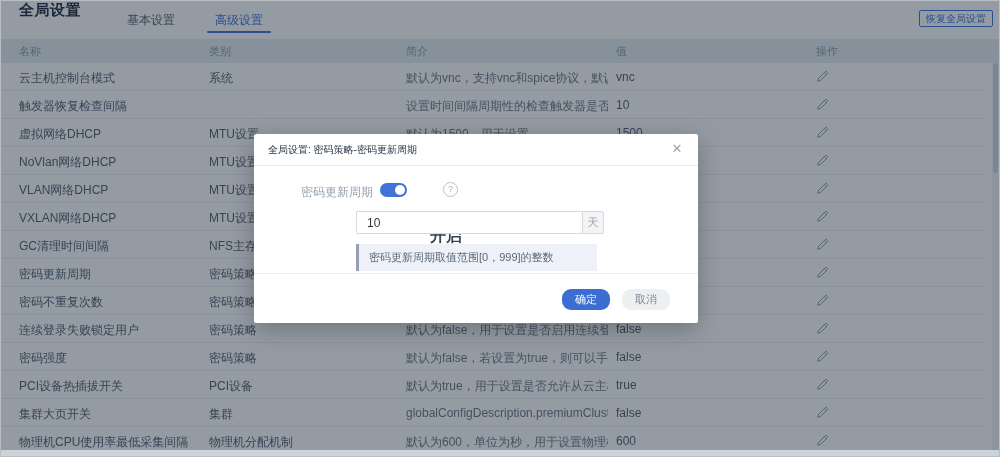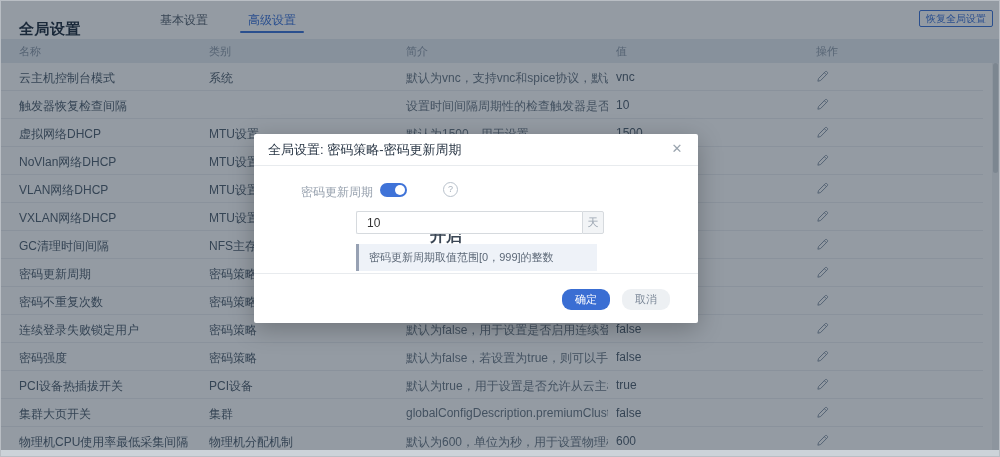--- a/index.html
+++ b/index.html
@@ -3,21 +3,21 @@
 <meta charset="utf-8">
 <style>
   html,body{margin:0;padding:0;background:#e9ebee;}
   .screen{
     position:relative;width:1000px;height:457px;box-sizing:border-box;
     background:#fff;border:1px solid #b9bec4;overflow:hidden;
     font-family:"Liberation Sans","DejaVu Sans",sans-serif;
     -webkit-font-smoothing:antialiased;
   }
   
-  .titlebar{position:absolute;left:0;top:0;right:0;height:38px;background:#fff;display:flex;align-items:flex-end;gap:33px;}
+  .titlebar{position:absolute;left:0;top:0;right:0;height:38px;background:#fff;display:flex;align-items:flex-start;}
   .page-title{font-size:15px;font-weight:bold;color:#1f2d3d;margin-left:18px;letter-spacing:.5px;}
   .tabs{display:flex;margin-left:40px;height:38px;}
   .tab{position:relative;font-size:12px;color:#55616e;padding:0 6px;margin-right:28px;display:flex;align-items:center;cursor:pointer;}
   .tab.active{color:#3c73d9;}
   .tab.active::after{content:"";position:absolute;left:-2px;right:-2px;bottom:6px;height:2px;background:#3c73d9;border-radius:1px;}
   .restore-btn{position:absolute;right:6px;top:9px;height:17px;line-height:16px;padding:0 6px;font-size:10px;
     color:#3c73d9;border:1px solid #3c73d9;border-radius:2px;background:#fff;cursor:pointer;}
   
   .thead{position:absolute;left:0;top:38px;right:0;height:24px;background:#e7ecf2;}
   .thead span{position:absolute;top:5px;font-size:11px;color:#8c99a8;}
@@ -33,21 +33,21 @@
   .col-name{left:18px;}  .col-cat{left:208px;} .col-desc{left:405px;} .col-val{left:615px;} .col-ops{left:815px;}
   .scroll-track{position:absolute;right:0;top:62px;bottom:6px;width:7px;background:#f2f4f6;}
   .scroll-thumb{position:absolute;right:1px;top:0;width:5px;height:110px;border-radius:3px;background:#d3d8dd;}
   .bottom-strip{position:absolute;left:0;right:0;bottom:0;height:6px;background:#ccd3d9;z-index:6;}
   
   .mask{position:absolute;left:0;top:0;right:0;bottom:6px;background:rgba(22,38,54,0.46);z-index:5;}
   
   .modal{position:absolute;left:253px;top:133px;width:444px;height:189px;background:#fff;z-index:10;
     border-radius:2px;box-shadow:0 6px 24px rgba(0,0,0,.25);}
   .modal-head{position:relative;height:31px;border-bottom:1px solid #e8ebee;display:flex;align-items:center;}
-  .modal-title{font-size:13px;color:#2a3746;margin-left:14px;}
+  .modal-title{font-size:10px;color:#2a3746;margin-left:14px;}
   .modal-close{position:absolute;right:12px;top:6px;width:18px;height:18px;text-align:center;line-height:18px;
     font-size:13px;color:#9aa4ae;cursor:pointer;}
   .modal-body{position:relative;height:108px;}
   .field-row{position:absolute;left:0;top:16px;height:16px;width:100%;}
   .field-label{position:absolute;left:0;top:2px;width:119px;text-align:right;font-size:12px;color:#97a1ae;}
   .toggle{position:absolute;left:126px;top:1px;width:27px;height:14px;border-radius:8px;background:#3f73d8;cursor:pointer;}
   .toggle::after{content:"";position:absolute;right:2px;top:2px;width:10px;height:10px;border-radius:50%;background:#fff;}
   .toggle-state{position:absolute;left:176px;top:1px;font-size:16px;font-weight:bold;color:#3a4654;margin-top:43px;}
   .help-icon{position:absolute;left:189px;top:0;width:13px;height:13px;border:1px solid #b9c2cc;border-radius:50%;
     font-size:9px;line-height:13px;text-align:center;color:#a7b1bc;cursor:pointer;}

